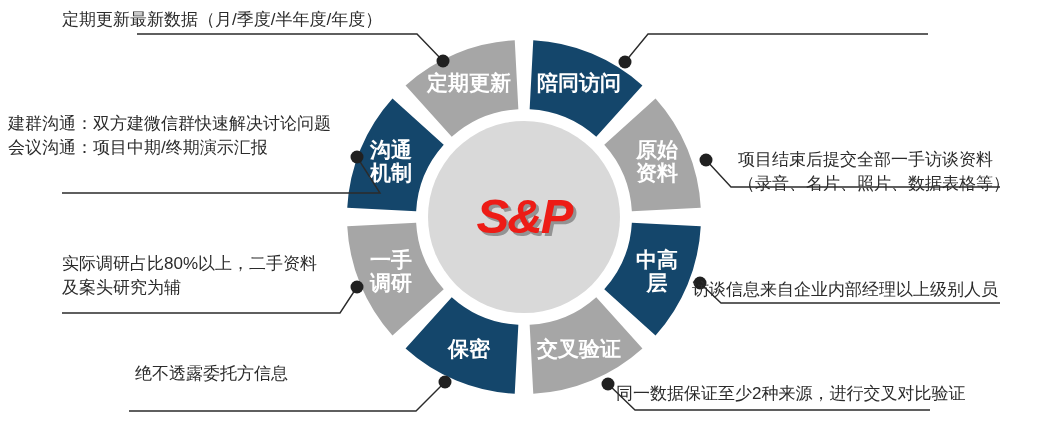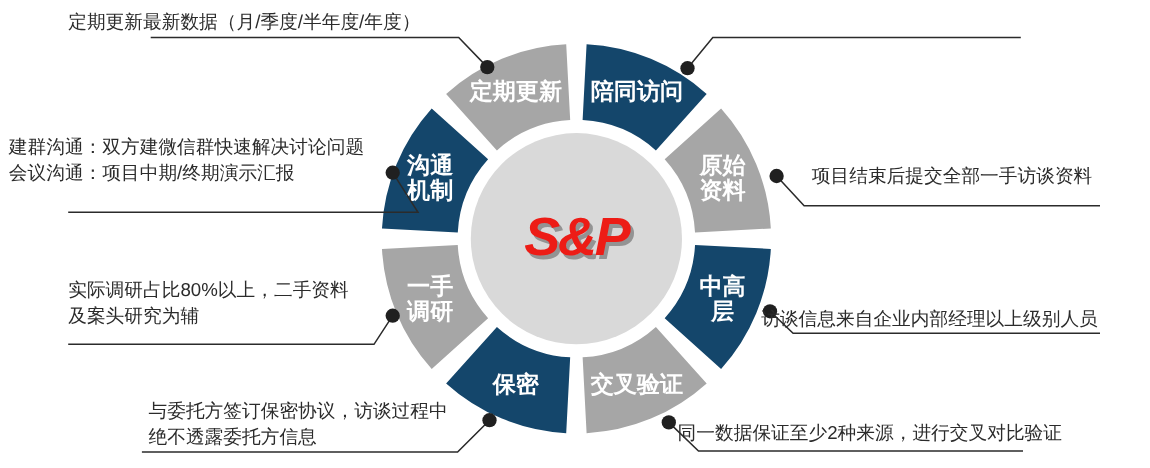--- a/index.html
+++ b/index.html
@@ -118,40 +118,40 @@
 
   <div class="logo-wrap">
     <span class="logo-text">S&amp;P</span>
   </div>
 
   <div class="callout" style="left:62px; top:8px;">
       <div>定期更新最新数据（月/季度/半年度/年度）</div>
     </div>
 
 
-  <div class="callout" style="left:8px; top:122px;">
+  <div class="callout" style="left:8px; top:112px;">
       <div>建群沟通：双方建微信群快速解决讨论问题</div>
       <div>会议沟通：项目中期/终期演示汇报</div>
     </div>
 
   <div class="callout" style="left:738px; top:148px;">
       <div>项目结束后提交全部一手访谈资料</div>
+      <div>（录音、名片、照片、数据表格等）</div>
     </div>
 
   <div class="callout" style="left:62px; top:252px;">
       <div>实际调研占比80%以上，二手资料</div>
       <div>及案头研究为辅</div>
     </div>
 
   <div class="callout" style="left:692px; top:278px;">
       <div>访谈信息来自企业内部经理以上级别人员</div>
     </div>
 
   <div class="callout" style="left:135px; top:362px;">
-      <div>与委托方签订保密协议，访谈过程中</div>
       <div>绝不透露委托方信息</div>
     </div>
 
   <div class="callout" style="left:616px; top:382px;">
       <div>同一数据保证至少2种来源，进行交叉对比验证</div>
     </div>
 
 </div>
 
 </body></html>

